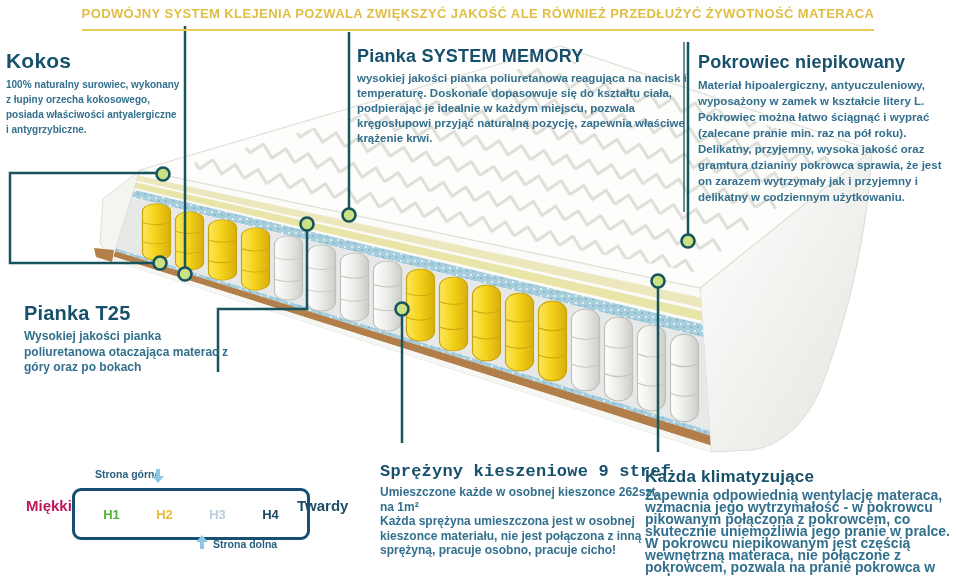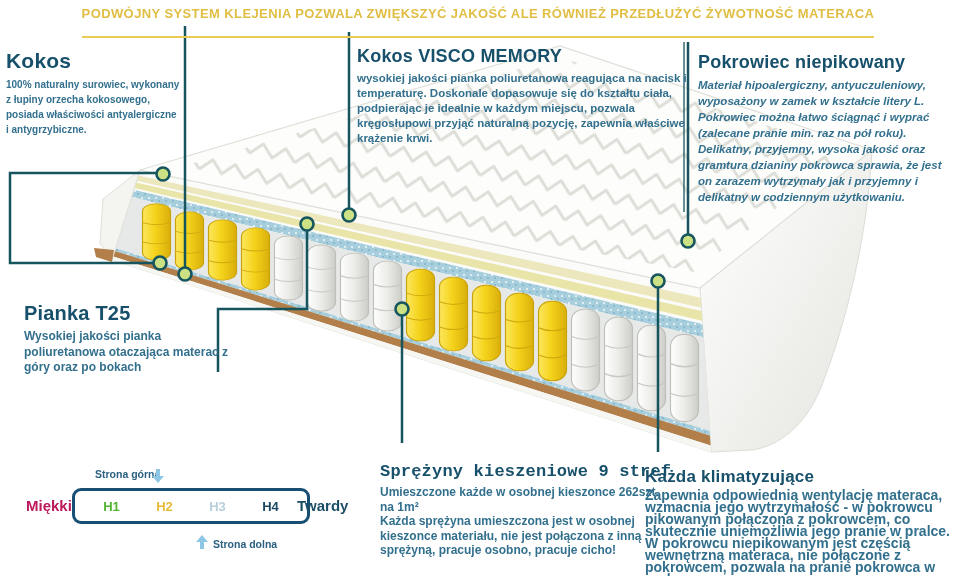--- a/index.html
+++ b/index.html
@@ -1,52 +1,52 @@
 <!DOCTYPE html>
 <html><head>
 <meta charset="utf-8">
 <style>
   html,body{margin:0;padding:0;background:#ffffff;}
   #stage{position:relative;width:956px;height:576px;background:#ffffff;overflow:hidden;
          font-family:"Liberation Sans","DejaVu Sans",sans-serif;}
   
   .top-header{position:absolute;left:0;top:4px;width:956px;text-align:center;z-index:3;}
   .top-header span{display:inline-block;color:#e0be44;font-size:13px;font-weight:bold;
-         letter-spacing:.4px;border-bottom:2px solid #e8cc55;padding-bottom:15px;}
+         letter-spacing:.4px;border-bottom:2px solid #e8cc55;padding-bottom:8px;}
   
   .callout{position:absolute;z-index:3;margin-top:16px;}
   .callout h3{margin:0 0 4px 0;color:#17506b;font-weight:bold;letter-spacing:.2px;}
   .callout p{margin:0;color:#33708e;font-weight:bold;}
   .kokos{left:6px;top:33px;width:176px;}
   .kokos h3{font-size:21px;}
   .kokos p{font-size:10px;line-height:15px;}
   .visco{left:357px;top:30px;width:334px;}
   .visco h3{font-size:18px;}
   .visco p{font-size:11.5px;line-height:15px;}
   .pokrowiec{left:698px;top:36px;width:256px;}
   .pokrowiec h3{font-size:18px;}
-  .pokrowiec p{font-size:11.5px;line-height:16px;font-style:italic;}
+  .pokrowiec p{font-size:11.5px;line-height:16px;}
   .t25{left:24px;top:286px;width:208px;}
   .t25 h3{font-size:20px;}
   .t25 p{font-size:12px;line-height:15.5px;}
   .przekladka{left:170px;top:376px;width:284px;}
   .przekladka h3{font-size:18px;}
   .przekladka p{font-size:11.5px;line-height:15px;}
   .sprezyny{left:380px;top:446px;width:296px;}
   .sprezyny h3{font-size:17px;font-family:Liberation Mono, monospace;}
   .sprezyny p{font-size:12px;line-height:14.5px;}
   .wlokno{left:645px;top:451px;width:308px;}
   .wlokno h3{font-size:17px;margin-bottom:2px;}
   .wlokno p{font-size:14px;line-height:12px;}
   
   .scale-soft{position:absolute;left:26px;top:497px;color:#be185d;font-size:15px;font-weight:bold;z-index:3;}
   .scale-hard{position:absolute;left:297px;top:497px;color:#1c4e66;font-size:15px;font-weight:bold;z-index:3;}
   .scale-box{position:absolute;left:72px;top:488px;width:212px;height:30px;border:3px solid #174e73;
              border-radius:9px;background:#fff;display:flex;align-items:center;
-             justify-content:space-around;padding:0 10px;z-index:3;}
+             justify-content:space-around;padding:8px 10px;z-index:3;}
   .scale-box b{font-size:13px;font-weight:bold;}
   .scale-top-label{position:absolute;left:95px;top:468px;color:#2b6080;font-size:10.5px;font-weight:bold;z-index:3;}
   .scale-bottom-label{position:absolute;left:213px;top:538px;color:#2b6080;font-size:10.5px;font-weight:bold;z-index:3;}
   .arr{position:absolute;z-index:3;width:12px;}
   .arr .stem{width:4px;height:7px;background:#8ec7e6;margin:0 auto;}
   .arr .head-down{width:0;height:0;border-left:6px solid transparent;border-right:6px solid transparent;
                   border-top:7px solid #8ec7e6;}
   .arr .head-up{width:0;height:0;border-left:6px solid transparent;border-right:6px solid transparent;
                 border-bottom:7px solid #8ec7e6;}
   .arr-down{left:152px;top:469px;}
@@ -173,21 +173,21 @@
   <div class="top-header">
     <span>PODWÓJNY SYSTEM KLEJENIA POZWALA ZWIĘKSZYĆ JAKOŚĆ ALE RÓWNIEŻ PRZEDŁUŻYĆ ŻYWOTNOŚĆ MATERACA</span>
   </div>
 
   <div class="callout kokos">
     <h3>Kokos</h3>
     <p>100% naturalny surowiec, wykonany z łupiny orzecha kokosowego, posiada właściwości antyalergiczne i antygrzybiczne.</p>
   </div>
 
   <div class="callout visco">
-    <h3>Kokos VISCO MEMORY</h3>
+    <h3>Pianka SYSTEM MEMORY</h3>
     <p>wysokiej jakości pianka poliuretanowa reagująca na nacisk i temperaturę. Doskonale dopasowuje się do kształtu ciała, podpierając je idealnie w każdym miejscu, pozwala kręgosłupowi przyjąć naturalną pozycję, zapewnia właściwe krążenie krwi.</p>
   </div>
 
   <div class="callout pokrowiec">
     <h3>Pokrowiec niepikowany</h3>
     <p>Materiał hipoalergiczny, antyuczuleniowy, wyposażony w zamek w kształcie litery L. Pokrowiec można łatwo ściągnąć i wyprać (zalecane pranie min. raz na pół roku). Delikatny, przyjemny, wysoka jakość oraz gramtura dzianiny pokrowca sprawia, że jest on zarazem wytrzymały jak i przyjemny i delikatny w codziennym użytkowaniu.</p>
   </div>
 
   <div class="callout t25">
     <h3>Pianka T25</h3>

